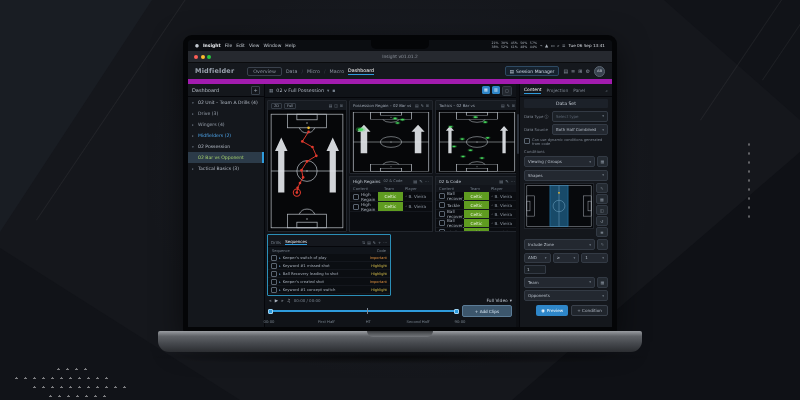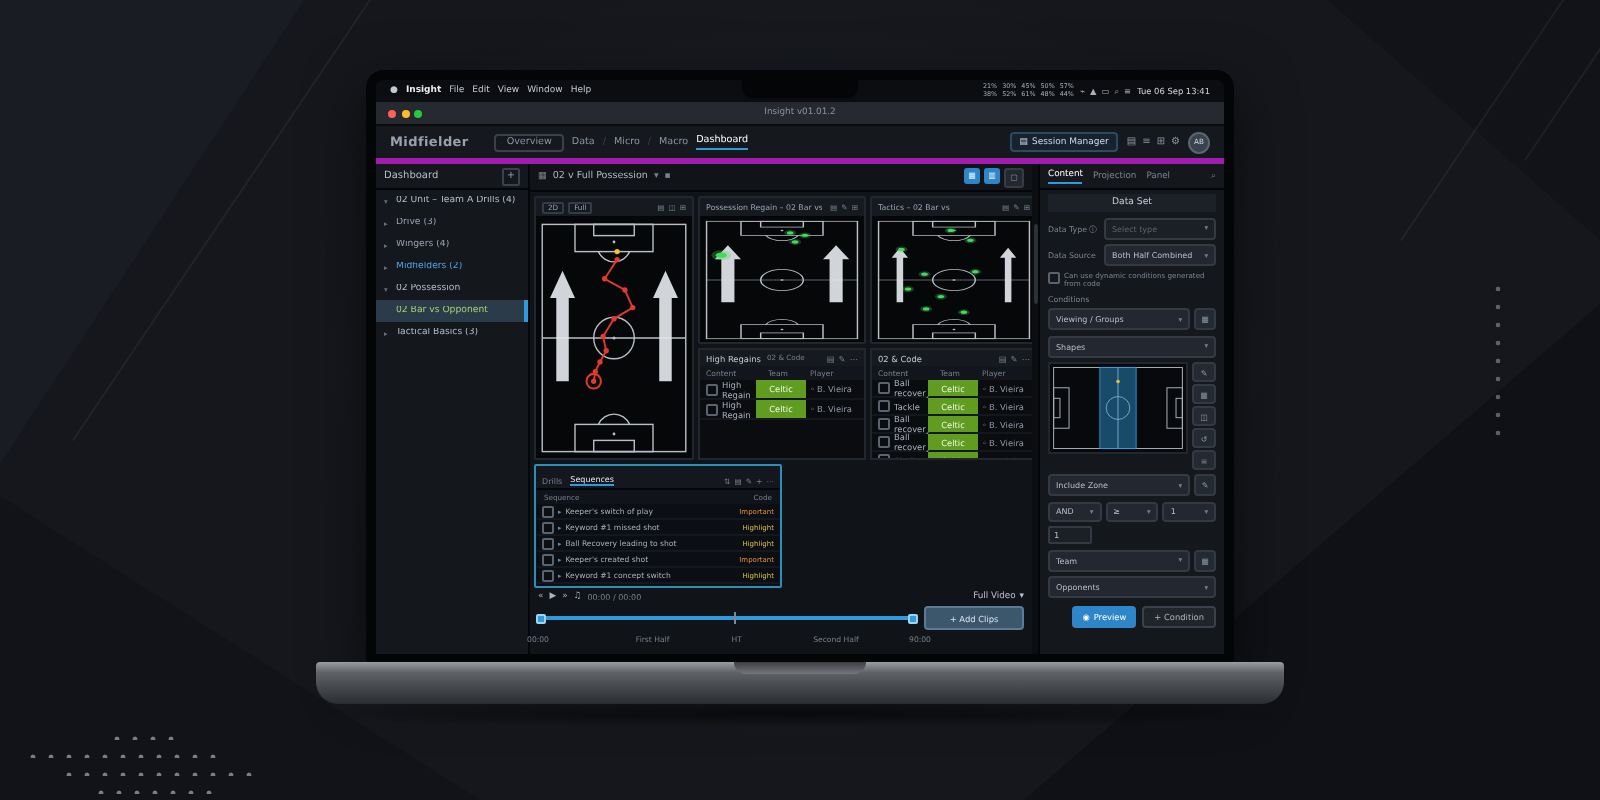--- a/index.html
+++ b/index.html
@@ -51,21 +51,21 @@
   .mbicon{font-size:4.2px;color:#aab1ba;}
   .mbtime{font-size:4.2px;color:#d6dae0;white-space:nowrap;}
   
   .titlebar{height:11px;background:#26292f;position:relative;display:flex;align-items:center;
     justify-content:center;font-size:4.4px;color:#8d939d;flex:none;border-bottom:1px solid #0a0b0d;}
   .lights{position:absolute;left:6px;top:3.5px;display:flex;gap:2.5px;}
   .light{width:4px;height:4px;border-radius:50%;}
   .lr{background:#ff5f57;} .ly{background:#febc2e;} .lg{background:#28c840;}
   
   .appheader{height:16px;background:#15181d;display:flex;align-items:center;gap:5px;
-    padding:0 7px;flex:none;border-bottom:3px solid #a21caf;text-align:center;}
+    padding:0 7px;flex:none;border-bottom:5px solid #a21caf;text-align:center;}
   .logo{font-size:6.5px;font-weight:bold;color:#99a1ad;letter-spacing:.2px;}
   .nav{display:flex;align-items:center;gap:4px;font-size:4.8px;color:#8c95a1;margin-left:8px;}
   .nav .pill{border:1px solid #3a414c;border-radius:2px;padding:1px 5px;}
   .nav .sep{color:#3a414b;}
   .nav .active{color:#fff;border-bottom:1px solid #2e9bdc;padding-bottom:1px;}
   .hdr-right{margin-left:auto;display:flex;align-items:center;gap:4px;}
   .session-btn{display:flex;align-items:center;gap:2px;border:1px solid #2e4a63;background:#16222e;
     color:#cfdae6;font-size:4.5px;border-radius:2px;padding:1.5px 4px;}
   .hicon{font-size:5px;color:#8d97a4;}
   .avatar{width:9px;height:9px;border-radius:50%;background:#39424e;border:1px solid #5a6570;

